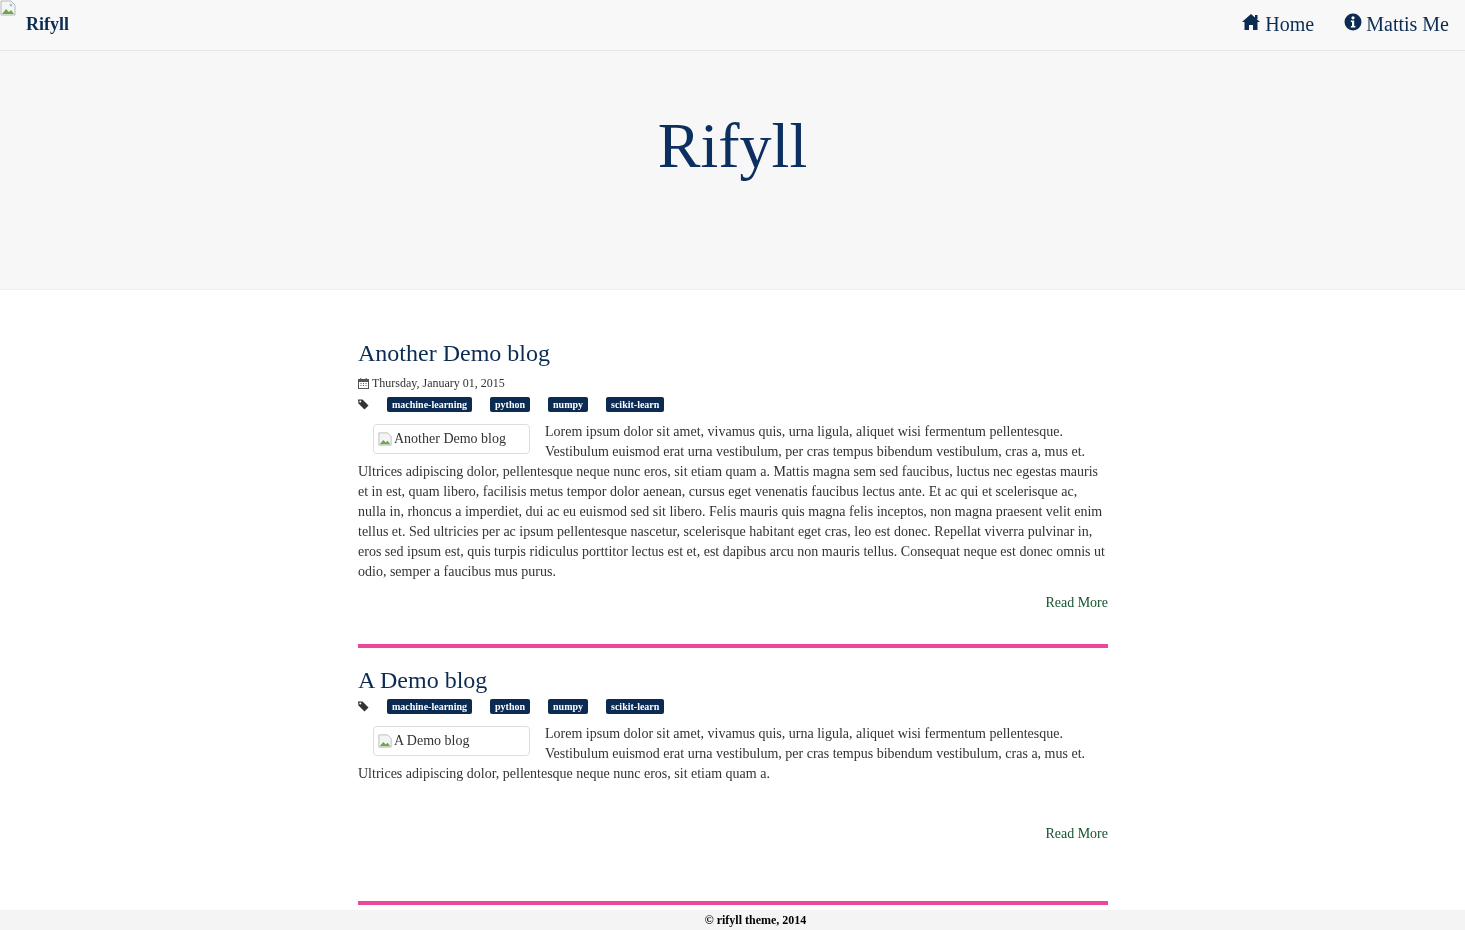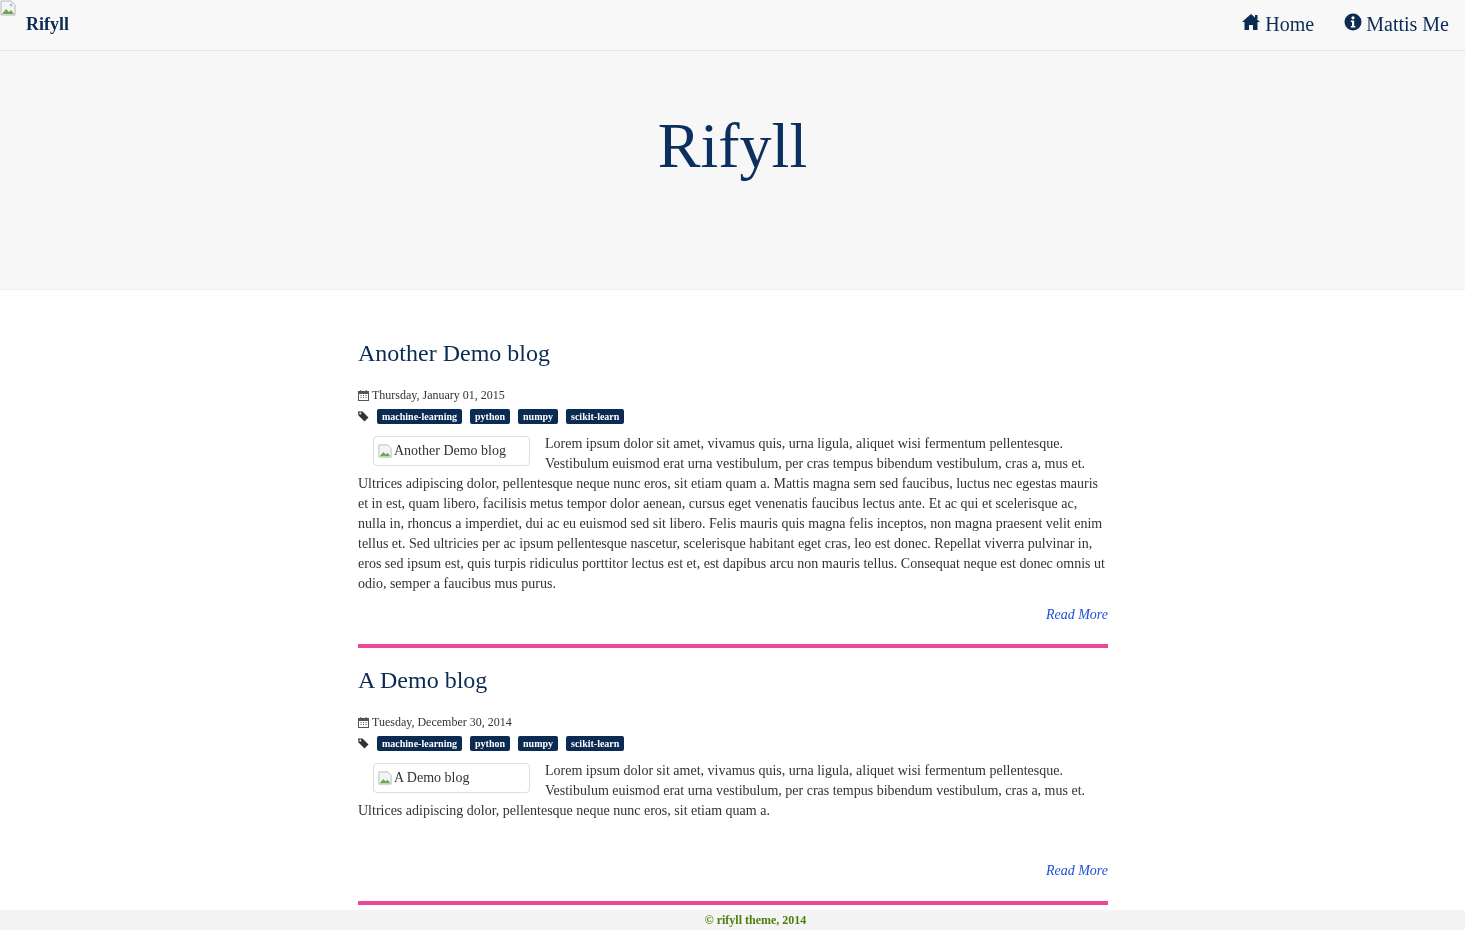--- a/index.html
+++ b/index.html
@@ -16,36 +16,36 @@
 
   
   .hero { position: absolute; left: 0; top: 51px; width: 1465px; height: 239px; background: #f7f7f7; border-bottom: 1px solid #f0f0f0; text-align: center; }
   .hero-title { position: absolute; left: 0; right: 0; top: 63px; font-size: 64px; font-weight: normal; color: #0b2f5e; line-height: 1; }
   .hero-subtitle { position: absolute; left: 0; right: 0; top: 150px; font-size: 21px; color: #333333; }
 
   
   .posts { position: absolute; left: 358px; top: 290px; width: 750px; }
   .post { position: relative; border-bottom: 4px solid #ec4899; }
   .post-title { display: block; font-size: 24px; font-weight: normal; color: #0b2b52; text-decoration: none; line-height: 1.1; }
-  .post-date { display: flex; align-items: center; gap: 3px; font-size: 12px; color: #333; margin-top: 22px; }
-  .post-tags { display: flex; align-items: center; gap: 8px; margin-top: 6px; }
+  .post-date { display: flex; align-items: center; gap: 3px; font-size: 12px; color: #333; margin-top: 10px; }
+  .post-tags { display: flex; align-items: center; gap: 18px; margin-top: 6px; }
   .tag { display: inline-block; background: #0b2b52; color: #ffffff; font-size: 10px; font-weight: bold; padding: 2px 5px; border-radius: 2px; line-height: 11px; text-decoration: none; }
   .post-body { font-size: 14px; line-height: 20px; color: #333333; margin-top: 10px; }
   .thumb { float: left; width: 157px; height: 30px; margin: 2px 15px 4px 15px; border: 1px solid #dddddd; border-radius: 4px; padding: 4px; display: flex; align-items: center; font-size: 14px; color: #333; background: #fff; }
   .thumb .broken { width: 14px; height: 14px; margin-right: 2px; }
   .read-more-row { clear: both; text-align: right; }
-  .read-more { font-size: 14px; color: #1d4ed8; text-decoration: none; font-style: italic; }
+  .read-more { font-size: 14px; color: #14532d; text-decoration: none; }
 
   .post-1 { padding-top: 50px; height: 358px; }
   .post-1 .read-more-row { padding-top: 11px; }
   .post-2 { padding-top: 19px; height: 257px; }
   .post-2 .read-more-row { padding-top: 40px; }
 
   
-  .footer { position: absolute; left: 0; top: 910px; width: 1465px; height: 20px; background: #f4f4f4; text-align: center; font-size: 12px; font-weight: bold; color: #4d7c0f; line-height: 20px; padding-left: 46px; }
+  .footer { position: absolute; left: 0; top: 910px; width: 1465px; height: 20px; background: #f4f4f4; text-align: center; font-size: 12px; font-weight: bold; color: #000000; line-height: 20px; padding-left: 46px; }
 </style>
 </head>
 <body>
 
 <div class="navbar">
   <svg class="brand-img" viewBox="0 0 16 16">
     <path d="M1 1h10l4 4v10H1z" fill="#f4f4f4" stroke="#b8b8b8" stroke-width="1"></path>
     <path d="M2 14l4-5 3 3 2-2 3 4z" fill="#6aa84f"></path>
     <circle cx="11" cy="5" r="1.5" fill="#9fc5e8"></circle>
   </svg>
@@ -107,30 +107,20 @@
       </div>
       <span>Lorem ipsum dolor sit amet, vivamus quis, urna ligula, aliquet wisi fermentum pellentesque. Vestibulum euismod erat urna vestibulum, per cras tempus bibendum vestibulum, cras a, mus et. Ultrices adipiscing dolor, pellentesque neque nunc eros, sit etiam quam a. Mattis magna sem sed faucibus, luctus nec egestas mauris et in est, quam libero, facilisis metus tempor dolor aenean, cursus eget venenatis faucibus lectus ante. Et ac qui et scelerisque ac, nulla in, rhoncus a imperdiet, dui ac eu euismod sed sit libero. Felis mauris quis magna felis inceptos, non magna praesent velit enim tellus et. Sed ultricies per ac ipsum pellentesque nascetur, scelerisque habitant eget cras, leo est donec. Repellat viverra pulvinar in, eros sed ipsum est, quis turpis ridiculus porttitor lectus est et, est dapibus arcu non mauris tellus. Consequat neque est donec omnis ut odio, semper a faucibus mus purus.</span>
     </div>
     <div class="read-more-row">
       <a class="read-more" href="#">Read More</a>
     </div>
   </div>
 
   <div class="post post-2">
     <a class="post-title" href="#">A Demo blog</a>
-    <div class="post-date">
-      <svg width="11" height="11" viewBox="0 0 11 11">
-        <rect x="0.5" y="1.5" width="10" height="9" fill="none" stroke="#555" stroke-width="1"></rect>
-        <rect x="0.5" y="1.5" width="10" height="2.5" fill="#555"></rect>
-        <path d="M2.5 5.5h1M5 5.5h1M7.5 5.5h1M2.5 7.5h1M5 7.5h1M7.5 7.5h1" stroke="#555" stroke-width="1"></path>
-        <rect x="2.3" y="0" width="1" height="2.5" fill="#555"></rect>
-        <rect x="7.7" y="0" width="1" height="2.5" fill="#555"></rect>
-      </svg>
-      <span>Tuesday, December 30, 2014</span>
-    </div>
     <div class="post-tags">
       <svg width="11" height="11" viewBox="0 0 11 11">
         <path d="M0 0.5h4.5l6 6-4 4-6-6z" fill="#333"></path>
         <circle cx="2.3" cy="2.6" r="1" fill="#fff"></circle>
       </svg>
       <a class="tag" href="#">machine-learning</a>
       <a class="tag" href="#">python</a>
       <a class="tag" href="#">numpy</a>
       <a class="tag" href="#">scikit-learn</a>
     </div>

